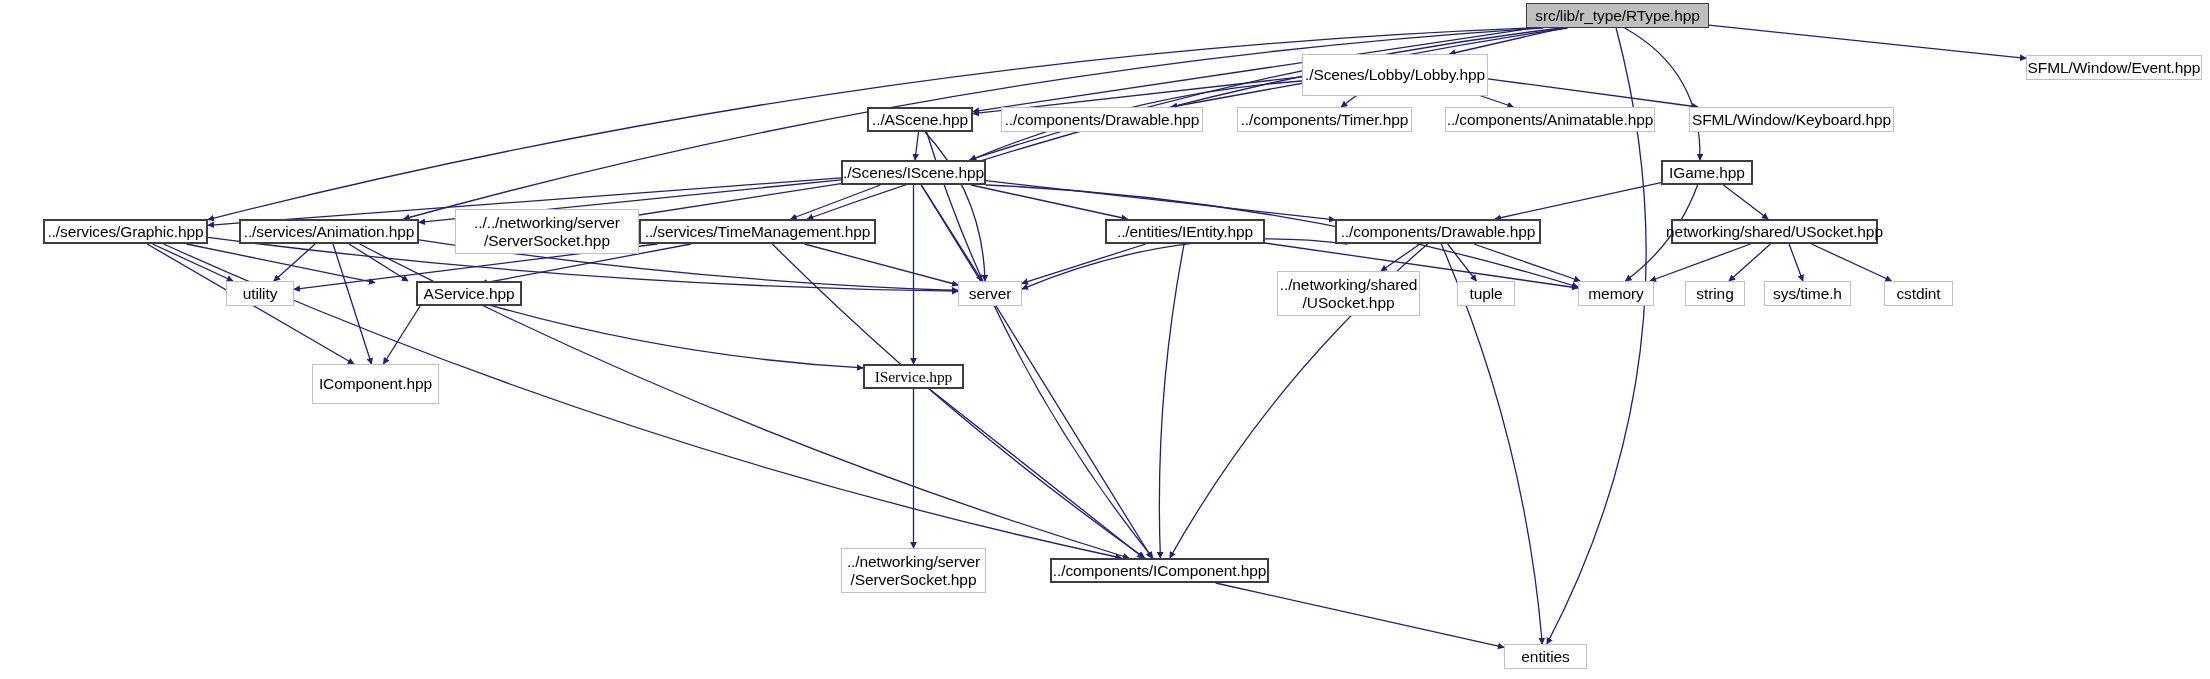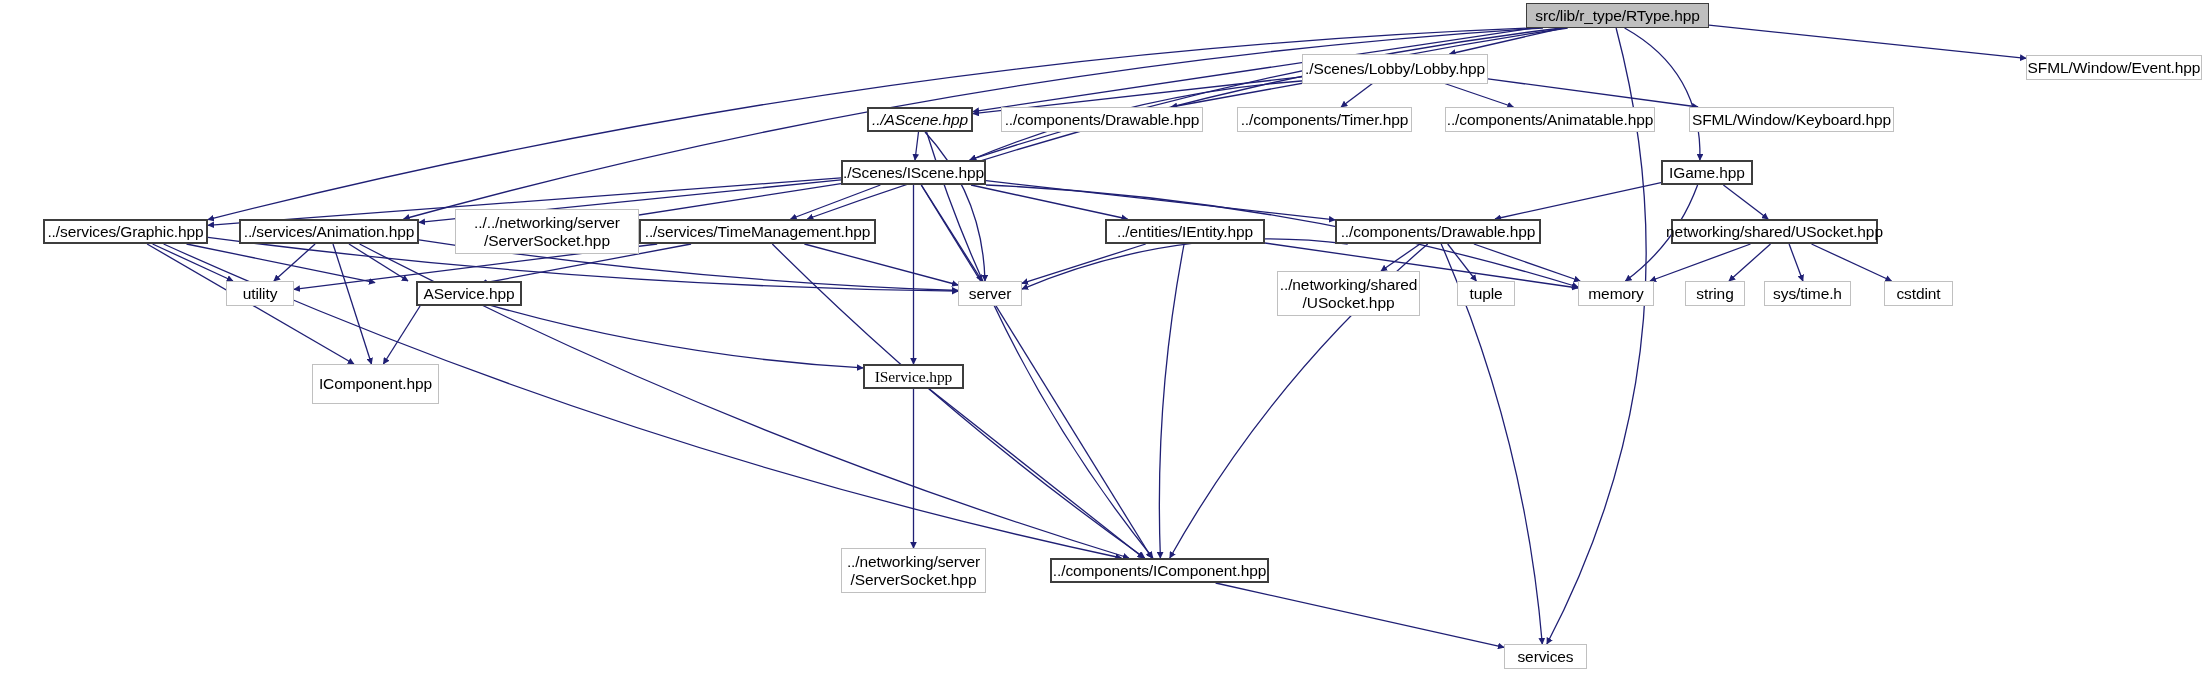--- a/index.html
+++ b/index.html
@@ -123,22 +123,22 @@
         <path d="M 420.1 306.0 Q 401.8 335.0 383.4 364.0" marker-end="url(#arrowhead)"></path>
         <path d="M 481.0 302.6 Q 668.3 356.9 863.0 367.9" marker-end="url(#arrowhead)"></path>
         <path d="M 913.5 389.0 Q 913.5 468.5 913.5 548.0" marker-end="url(#arrowhead)"></path>
         <path d="M 929.4 389.0 Q 1036.5 473.5 1143.6 558.0" marker-end="url(#arrowhead)"></path>
         <path d="M 1215.6 583.0 Q 1359.8 615.1 1504.0 647.3" marker-end="url(#arrowhead)"></path>
       </g>
   </svg>
   <div id="node-layer">
       <div class="node root" style="left: 1526px; top: 3px; width: 183px; height: 25px;">src/lib/r_type/RType.hpp</div>
       <div class="node" style="left: 2026px; top: 55px; width: 176px; height: 25px;">SFML/Window/Event.hpp</div>
-      <div class="node" style="left: 1302px; top: 54px; width: 186px; height: 30px;">./Scenes/Lobby/Lobby.hpp</div>
-      <div class="node bold" style="left: 867px; top: 107px; width: 106px; height: 25px; font-style: italic;">../AScene.hpp</div>
+      <div class="node" style="left: 1302px; top: 54px; width: 186px; height: 42px;">./Scenes/Lobby/Lobby.hpp</div>
+      <div class="node bold" style="left: 867px; top: 107px; width: 106px; height: 25px;">../AScene.hpp</div>
       <div class="node" style="left: 1001px; top: 107px; width: 202px; height: 25px;">../components/Drawable.hpp</div>
       <div class="node" style="left: 1237px; top: 107px; width: 175px; height: 25px;">../components/Timer.hpp</div>
       <div class="node" style="left: 1445px; top: 107px; width: 210px; height: 25px;">../components/Animatable.hpp</div>
       <div class="node" style="left: 1689px; top: 107px; width: 205px; height: 25px;">SFML/Window/Keyboard.hpp</div>
       <div class="node bold" style="left: 841px; top: 160px; width: 145px; height: 25px;">./Scenes/IScene.hpp</div>
       <div class="node bold" style="left: 1661px; top: 160px; width: 92px; height: 25px;">IGame.hpp</div>
       <div class="node bold" style="left: 43px; top: 219px; width: 165px; height: 25px;">../services/Graphic.hpp</div>
       <div class="node bold" style="left: 239px; top: 219px; width: 180px; height: 25px;">../services/Animation.hpp</div>
       <div class="node" style="left: 455px; top: 209px; width: 184px; height: 45px;">../../networking/server
 /ServerSocket.hpp</div>
@@ -154,15 +154,15 @@
       <div class="node" style="left: 1457px; top: 281px; width: 58px; height: 25px;">tuple</div>
       <div class="node" style="left: 1578px; top: 281px; width: 76px; height: 25px;">memory</div>
       <div class="node" style="left: 1685px; top: 281px; width: 60px; height: 25px;">string</div>
       <div class="node" style="left: 1764px; top: 281px; width: 87px; height: 25px;">sys/time.h</div>
       <div class="node" style="left: 1884px; top: 281px; width: 69px; height: 25px;">cstdint</div>
       <div class="node" style="left: 312px; top: 364px; width: 127px; height: 40px;">IComponent.hpp</div>
       <div class="node bold" style="left: 863px; top: 364px; width: 101px; height: 25px; font-family: Liberation Serif, serif;">IService.hpp</div>
       <div class="node" style="left: 841px; top: 548px; width: 145px; height: 45px;">../networking/server
 /ServerSocket.hpp</div>
       <div class="node bold" style="left: 1050px; top: 558px; width: 219px; height: 25px;">../components/IComponent.hpp</div>
-      <div class="node" style="left: 1504px; top: 644px; width: 83px; height: 25px;">services</div>
+      <div class="node" style="left: 1504px; top: 644px; width: 83px; height: 25px;">entities</div>
     </div>
 </div>
 
 </body></html>

